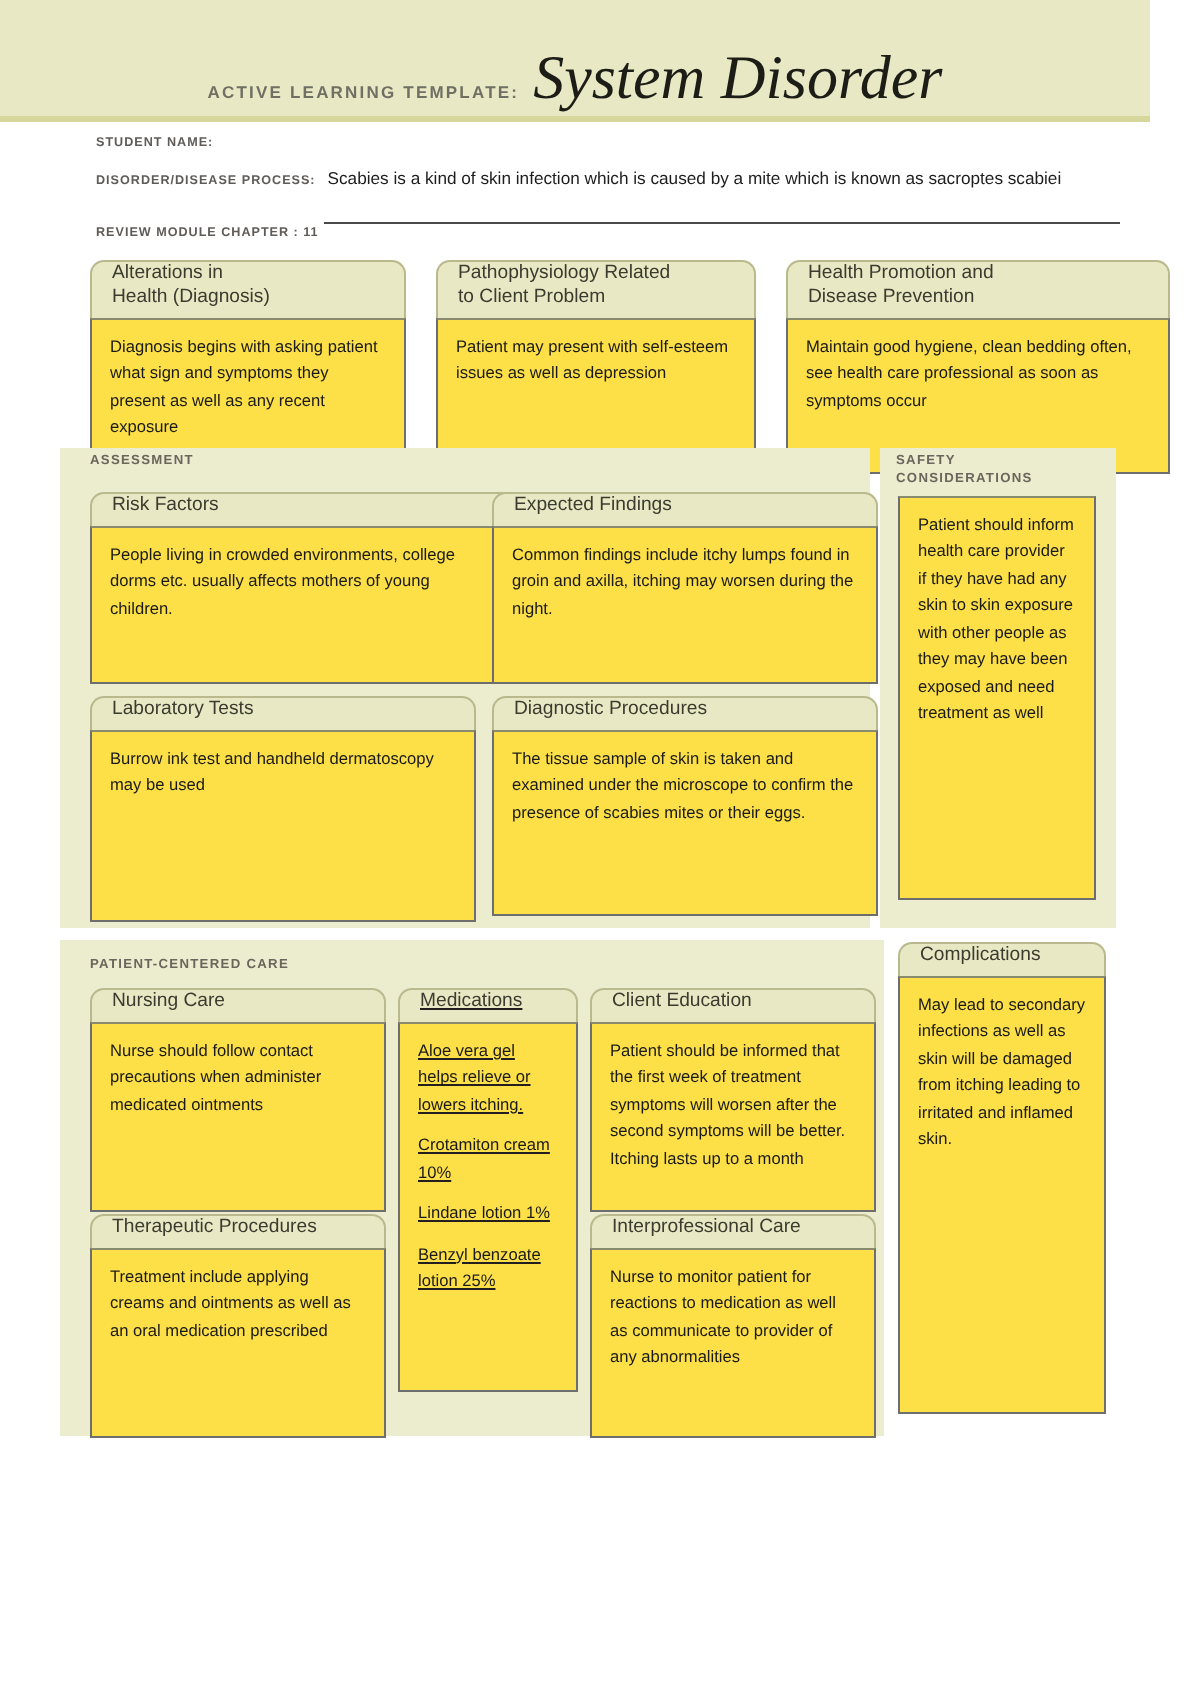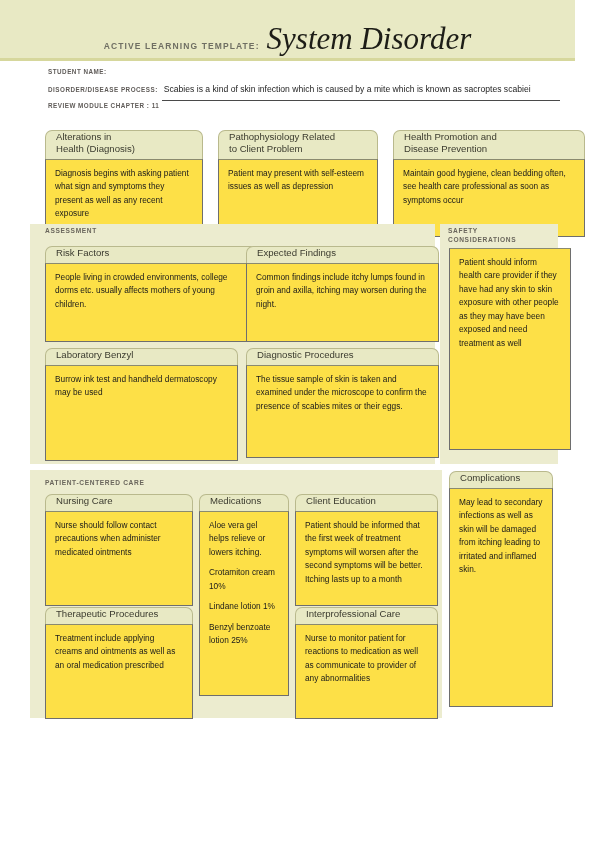--- a/index.html
+++ b/index.html
@@ -71,21 +71,21 @@
     letter-spacing: 0.5px;
     color: #5f5b58;
     text-transform: uppercase;
     white-space: nowrap;
   }
   .meta-value {
     font-size: 8.6px;
     color: #1d1d1d;
     margin-left: 4px;
     border-bottom: 0.8px solid #4a4a4a;
-    padding: 0 2px 6px 2px;
+    padding: 0 2px 17px 2px;
     flex: 1;
     white-space: nowrap;
     overflow: hidden;
   }
   .meta-chapter {
     font-size: 6.3px;
     font-weight: bold;
     letter-spacing: 0.5px;
     color: #5f5b58;
     text-transform: uppercase;
@@ -149,33 +149,33 @@
 
   #card-risk { left: 45px; top: 246px; width: 213px; }
   #card-risk .card-body { height: 79px; }
   #card-expected { left: 246px; top: 246px; width: 193px; }
   #card-expected .card-body { height: 79px; }
   #card-lab { left: 45px; top: 348px; width: 193px; }
   #card-lab .card-body { height: 96px; }
   #card-diagnostic { left: 246px; top: 348px; width: 193px; }
   #card-diagnostic .card-body { height: 93px; }
 
-  #card-safety { left: 449px; top: 248px; width: 122px; }
+  #card-safety { left: 449px; top: 248px; width: 99px; }
   #card-safety .card-body { height: 202px; }
 
   
   #band-pcc { left: 30px; top: 470px; width: 412px; height: 248px; }
   #label-pcc { left: 45px; top: 479px; }
 
   #card-nursing { left: 45px; top: 494px; width: 148px; }
   #card-nursing .card-body { height: 95px; }
   #card-therapeutic { left: 45px; top: 607px; width: 148px; }
   #card-therapeutic .card-body { height: 95px; }
 
-  #card-medications { left: 199px; top: 494px; width: 90px; }
+  #card-medications { left: 199px; top: 494px; width: 90px; text-decoration: underline; }
   #card-medications .card-body { height: 185px; }
 
   #card-education { left: 295px; top: 494px; width: 143px; }
   #card-education .card-body { height: 95px; }
   #card-interprof { left: 295px; top: 607px; width: 143px; }
   #card-interprof .card-body { height: 95px; }
 
   #card-complications { left: 449px; top: 471px; width: 104px; }
   #card-complications .card-body { height: 219px; }
 </style>
@@ -227,21 +227,21 @@
   <div class="card-head">Risk Factors</div>
   <div class="card-body">People living in crowded environments, college dorms etc. usually affects mothers of young children.</div>
 </div>
 
 <div class="card" id="card-expected">
   <div class="card-head">Expected Findings</div>
   <div class="card-body">Common findings include itchy lumps found in groin and axilla, itching may worsen during the night.</div>
 </div>
 
 <div class="card" id="card-lab">
-  <div class="card-head">Laboratory Benzyl</div>
+  <div class="card-head">Laboratory Tests</div>
   <div class="card-body">Burrow ink test and handheld dermatoscopy may be used</div>
 </div>
 
 <div class="card" id="card-diagnostic">
   <div class="card-head">Diagnostic Procedures</div>
   <div class="card-body">The tissue sample of skin is taken and examined under the microscope to confirm the presence of scabies mites or their eggs.</div>
 </div>
 
 <div class="card" id="card-safety">
   <div class="card-body">Patient should inform health care provider if they have had any skin to skin exposure with other people as they may have been exposed and need treatment as well</div>

